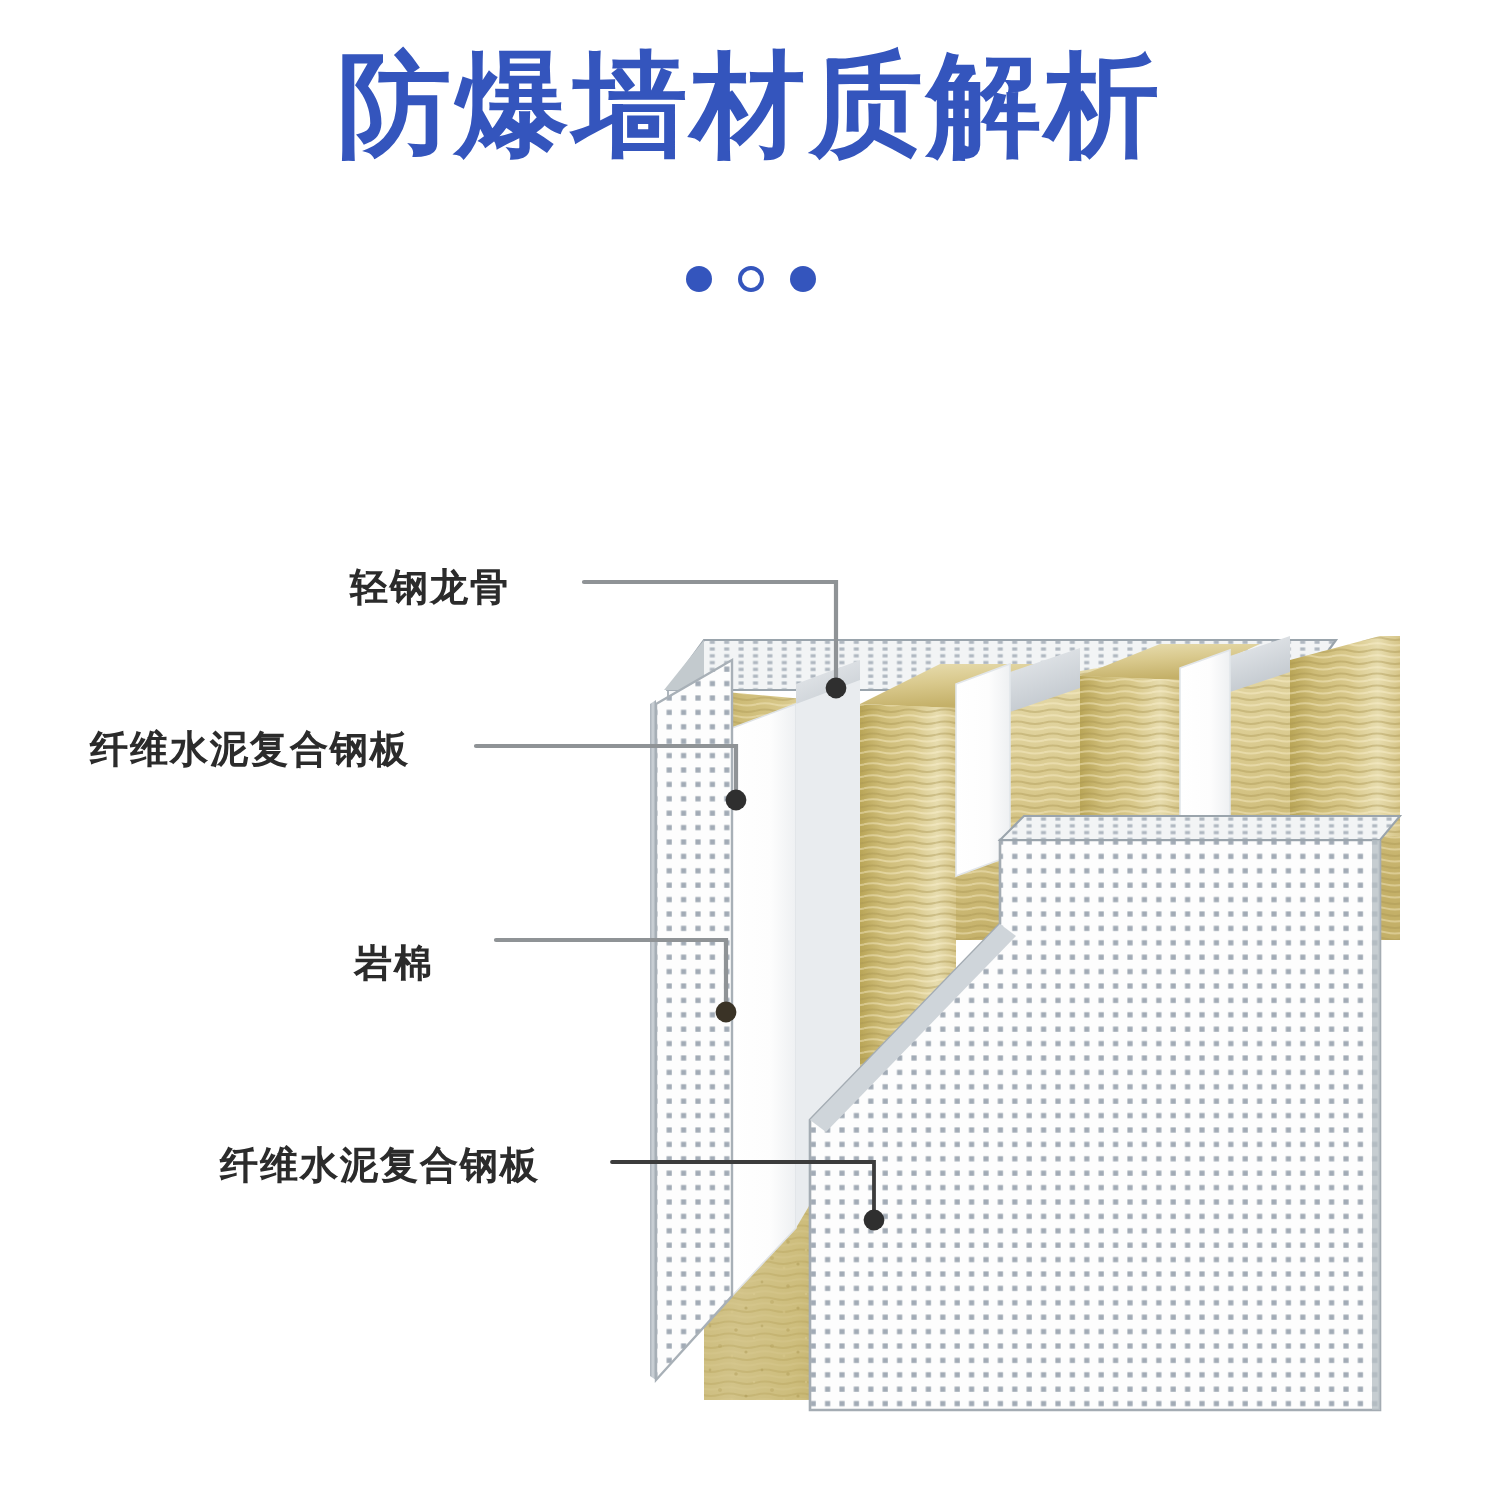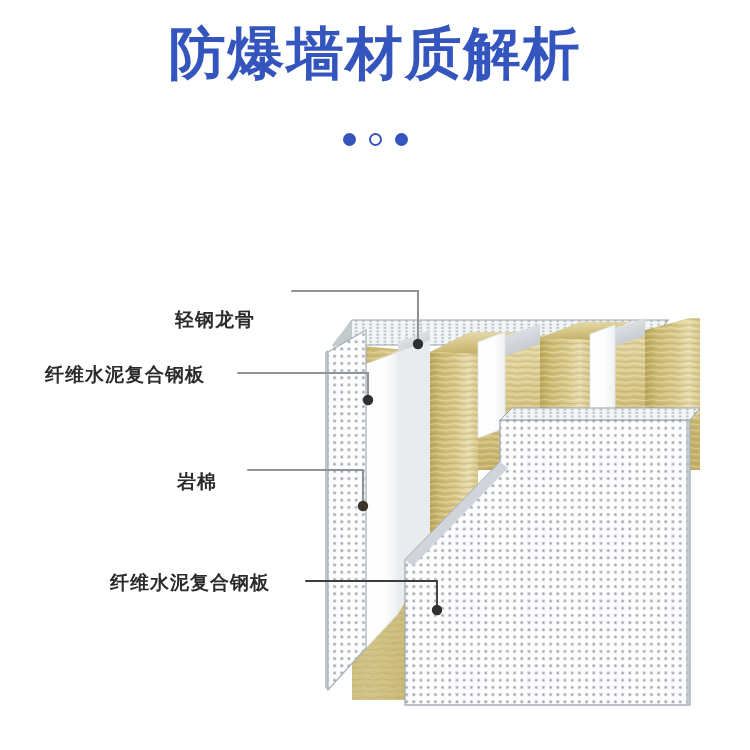--- a/index.html
+++ b/index.html
@@ -68,21 +68,21 @@
   
   .callout-label {
     position: absolute;
     font-size: 19px;
     font-weight: 700;
     color: #2b2b2b;
     white-space: nowrap;
     letter-spacing: 1px;
     user-select: none;
   }
-  #lbl-keel      { left: 175px; top: 281px; margin-top: 26px; }
+  #lbl-keel      { left: 175px; top: 281px; }
   #lbl-plate-top { left:  45px; top: 362px; }
   #lbl-wool      { left: 177px; top: 469px; }
   #lbl-plate-bot { left: 110px; top: 570px; }
 </style>
 </head>
 <body>
 
 <div id="page">
 
   <div id="title">防爆墙材质解析</div>

